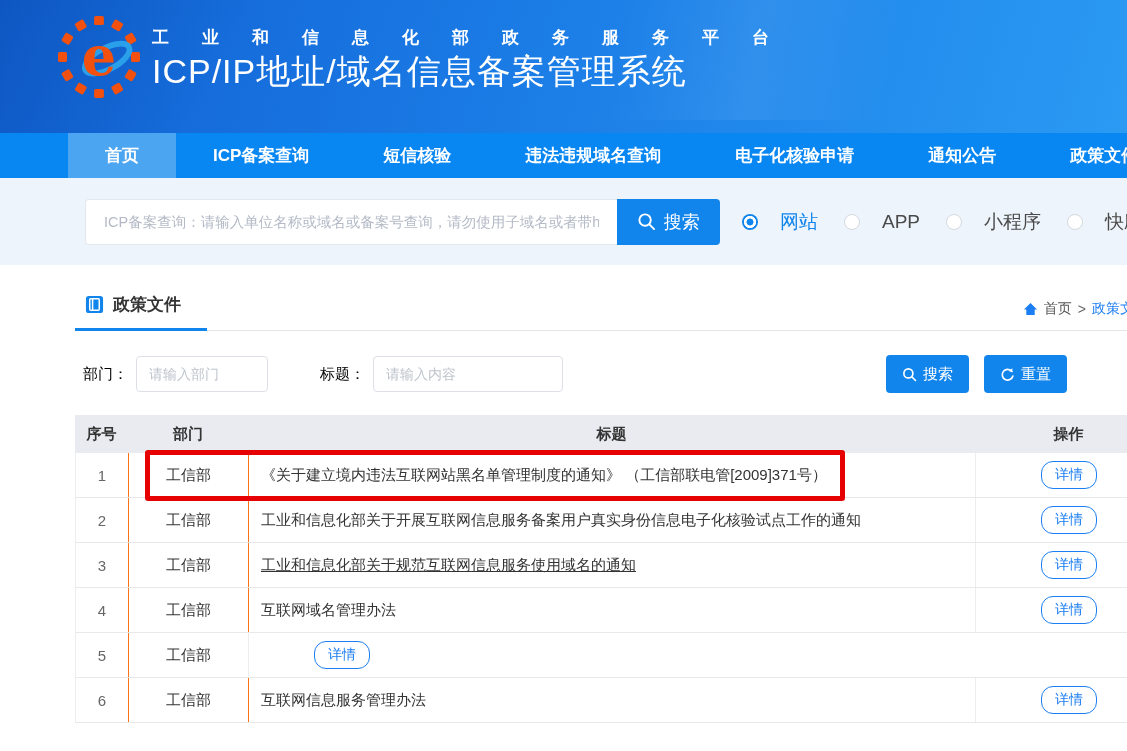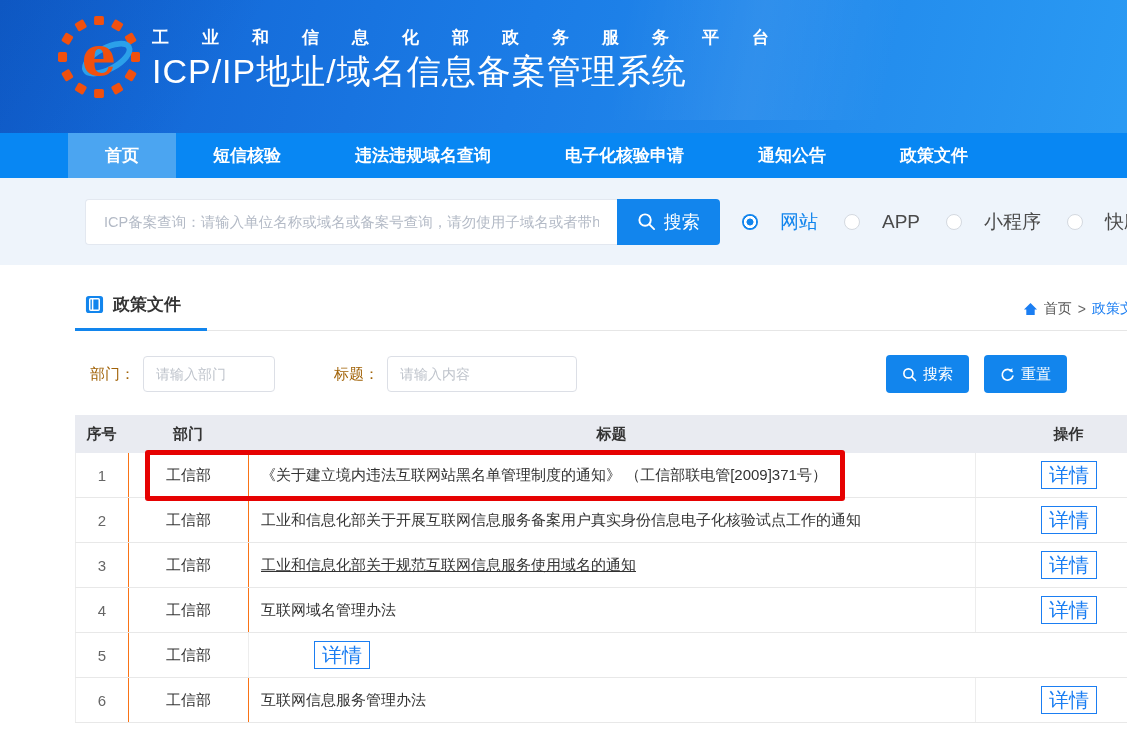--- a/index.html
+++ b/index.html
@@ -60,21 +60,21 @@
   .content { margin-left: 75px; width: 1087px; padding-top: 20px; position: relative; }
 
   .section-head { display: flex; align-items: flex-end; justify-content: space-between; border-bottom: 1px solid #e6e6e6; }
   .section-tab { display: flex; align-items: center; gap: 9px; padding: 8px 26px 12px 10px; border-bottom: 3px solid #1285ed; margin-bottom: -1px; }
   .section-tab-title { font-size: 17px; font-weight: bold; color: #333; }
   .breadcrumb { display: flex; align-items: center; gap: 6px; font-size: 14px; color: #666; padding-bottom: 12px; margin-right: 14px; white-space: nowrap; }
   .breadcrumb .crumb-home { color: #555; cursor: pointer; }
   .breadcrumb .crumb-current { color: #1b7ef2; cursor: pointer; }
 
   .filter-bar { display: flex; align-items: center; margin-top: 24px; padding-left: 8px; }
-  .filter-label { font-size: 15px; color: #a16207; margin-right: 8px; margin-left: 7px; }
+  .filter-label { font-size: 15px; color: #000000; margin-right: 8px; }
   .filter-input { height: 36px; border: 1px solid #dcdfe6; border-radius: 4px; padding: 0 12px; font-size: 14px; color: #333; outline: none; }
   .filter-input::placeholder { color: #bfc4cc; }
   .filter-input.dept { width: 132px; margin-right: 52px; }
   .filter-input.title { width: 190px; }
   .filter-actions { margin-left: auto; margin-right: 95px; display: flex; gap: 15px; }
   .btn-primary {
     height: 38px; padding: 0 16px; min-width: 76px; border: none; border-radius: 4px;
     background: #1285ed; color: #fff; font-size: 15px; cursor: pointer;
     display: flex; align-items: center; justify-content: center; gap: 6px;
   }
@@ -92,22 +92,22 @@
   .body-row { height: 45px; border-bottom: 1px solid #e8e8e8; }
   .body-row .td { border-left: 1px solid #f97316; }
   .body-row .td:first-child { border-left: 1px solid #ededed; }
   .body-row .col-no { color: #666; }
   .body-row .col-dept { color: #333; }
   .body-row .col-title { justify-content: flex-start; padding-left: 12px; color: #333; }
   .body-row .col-op { border-left: 1px solid #ededed; }
   .body-row .col-title.underline { text-decoration: underline; }
   .th.col-title { justify-content: center; }
   .detail-btn {
-    width: 56px; height: 28px; background: #fff; border: 1px solid #1b7ef2; border-radius: 0;
-    color: #1b7ef2; font-size: 20px; cursor: pointer; font-family: Liberation Serif, serif;
+    width: 56px; height: 28px; background: #fff; border: 1px solid #1b7ef2; border-radius: 12px;
+    color: #1b7ef2; font-size: 14px; cursor: pointer; font-family: Liberation Serif, serif;
   }
   .red-highlight {
     position: absolute; left: 70px; top: 35px; width: 700px; height: 51px;
     border: 5px solid #e60202; border-radius: 3px; pointer-events: none; z-index: 5;
   }
 
   .icon-svg { display: block; }
 </style>
 </head>
 <body>
@@ -136,20 +136,21 @@
     <div class="head-text">
       <div class="ministry-line">工业和信息化部政务服务平台</div>
       <div class="site-title">ICP/IP地址/域名信息备案管理系统</div>
     </div>
   </div>
 
   <div class="nav">
 
       <div class="nav-item active">首页</div>
 
+      <div class="nav-item">ICP备案查询</div>
 
       <div class="nav-item">短信核验</div>
 
       <div class="nav-item">违法违规域名查询</div>
 
       <div class="nav-item">电子化核验申请</div>
 
       <div class="nav-item">通知公告</div>
 
       <div class="nav-item">政策文件</div>

